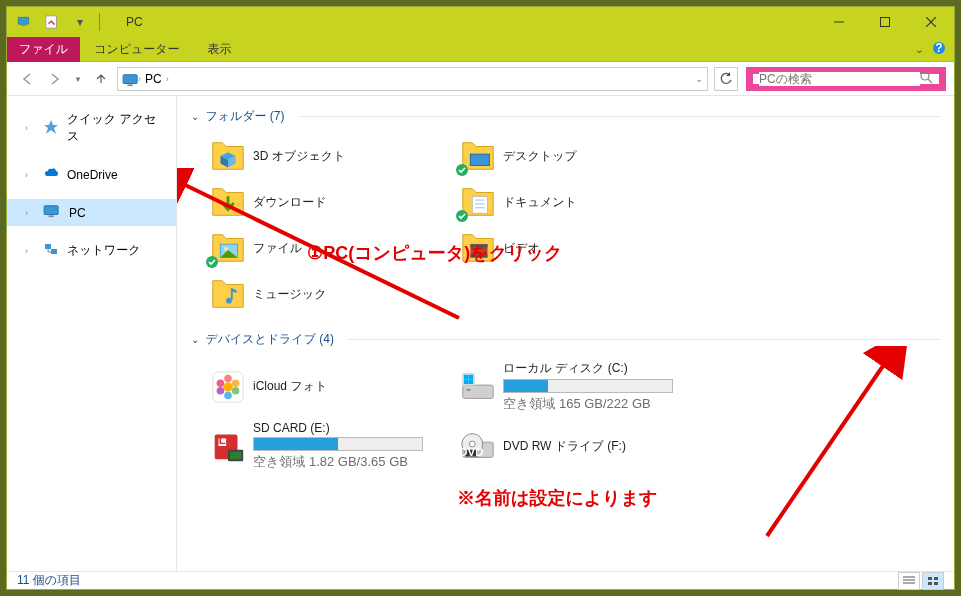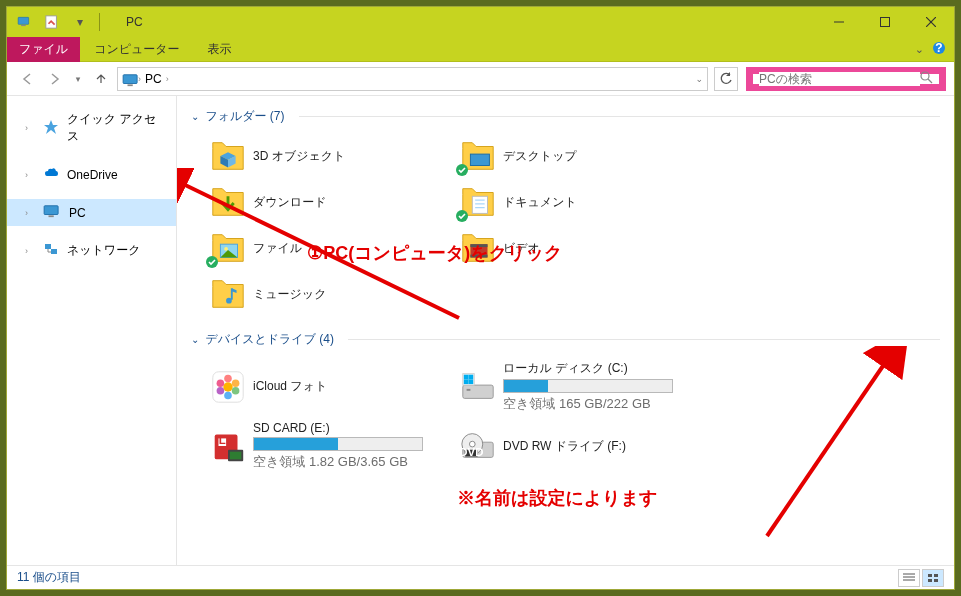--- a/index.html
+++ b/index.html
@@ -33,21 +33,21 @@
     .group-header { display: flex; align-items: center; padding: 4px 10px; color: #1a4e8a; font-size: 12px; gap: 6px; }
     .group-header::after { content: ""; flex: 1; height: 1px; background: #e5e5e5; margin-left: 8px; }
     .items-grid { display: flex; flex-wrap: wrap; padding: 4px 0 10px 20px; }
     .item { width: 250px; display: flex; align-items: center; padding: 4px 8px; gap: 6px; }
     .item-icon { width: 38px; height: 38px; flex-shrink: 0; }
     .item-body { flex: 1; overflow: hidden; }
     .item-name { font-size: 12px; color: #222; white-space: nowrap; }
     .item-sub { font-size: 13px; color: #6d6d6d; margin-top: 2px; }
     .usage-bar { width: 170px; height: 14px; border: 1px solid #b9b9b9; background: #eee; margin: 2px 0; position: relative; }
     .usage-fill { height: 100%; background: #26a0da; }
-    .statusbar { height: 24px; border-top: 1px solid #e5e5e5; display: flex; align-items: center; padding: 0 10px; color: #1a4e8a; font-size: 11px; }
+    .statusbar { height: 18px; border-top: 1px solid #e5e5e5; display: flex; align-items: center; padding: 0 10px; color: #1a4e8a; font-size: 11px; }
     .statusbar .right-icons { margin-left: auto; display: flex; gap: 2px; }
     .view-btn { width: 22px; height: 18px; border: 1px solid #ccc; display: flex; align-items: center; justify-content: center; }
     .annotation { position: absolute; color: #e40000; font-weight: bold; font-size: 18px; pointer-events: none; }
     .arrow-svg { position: absolute; pointer-events: none; }
     .pc-mini-icon { width: 16px; height: 12px; display: inline-block; }
   </style>
 </head>
 <body>
 
 <div class="window">

